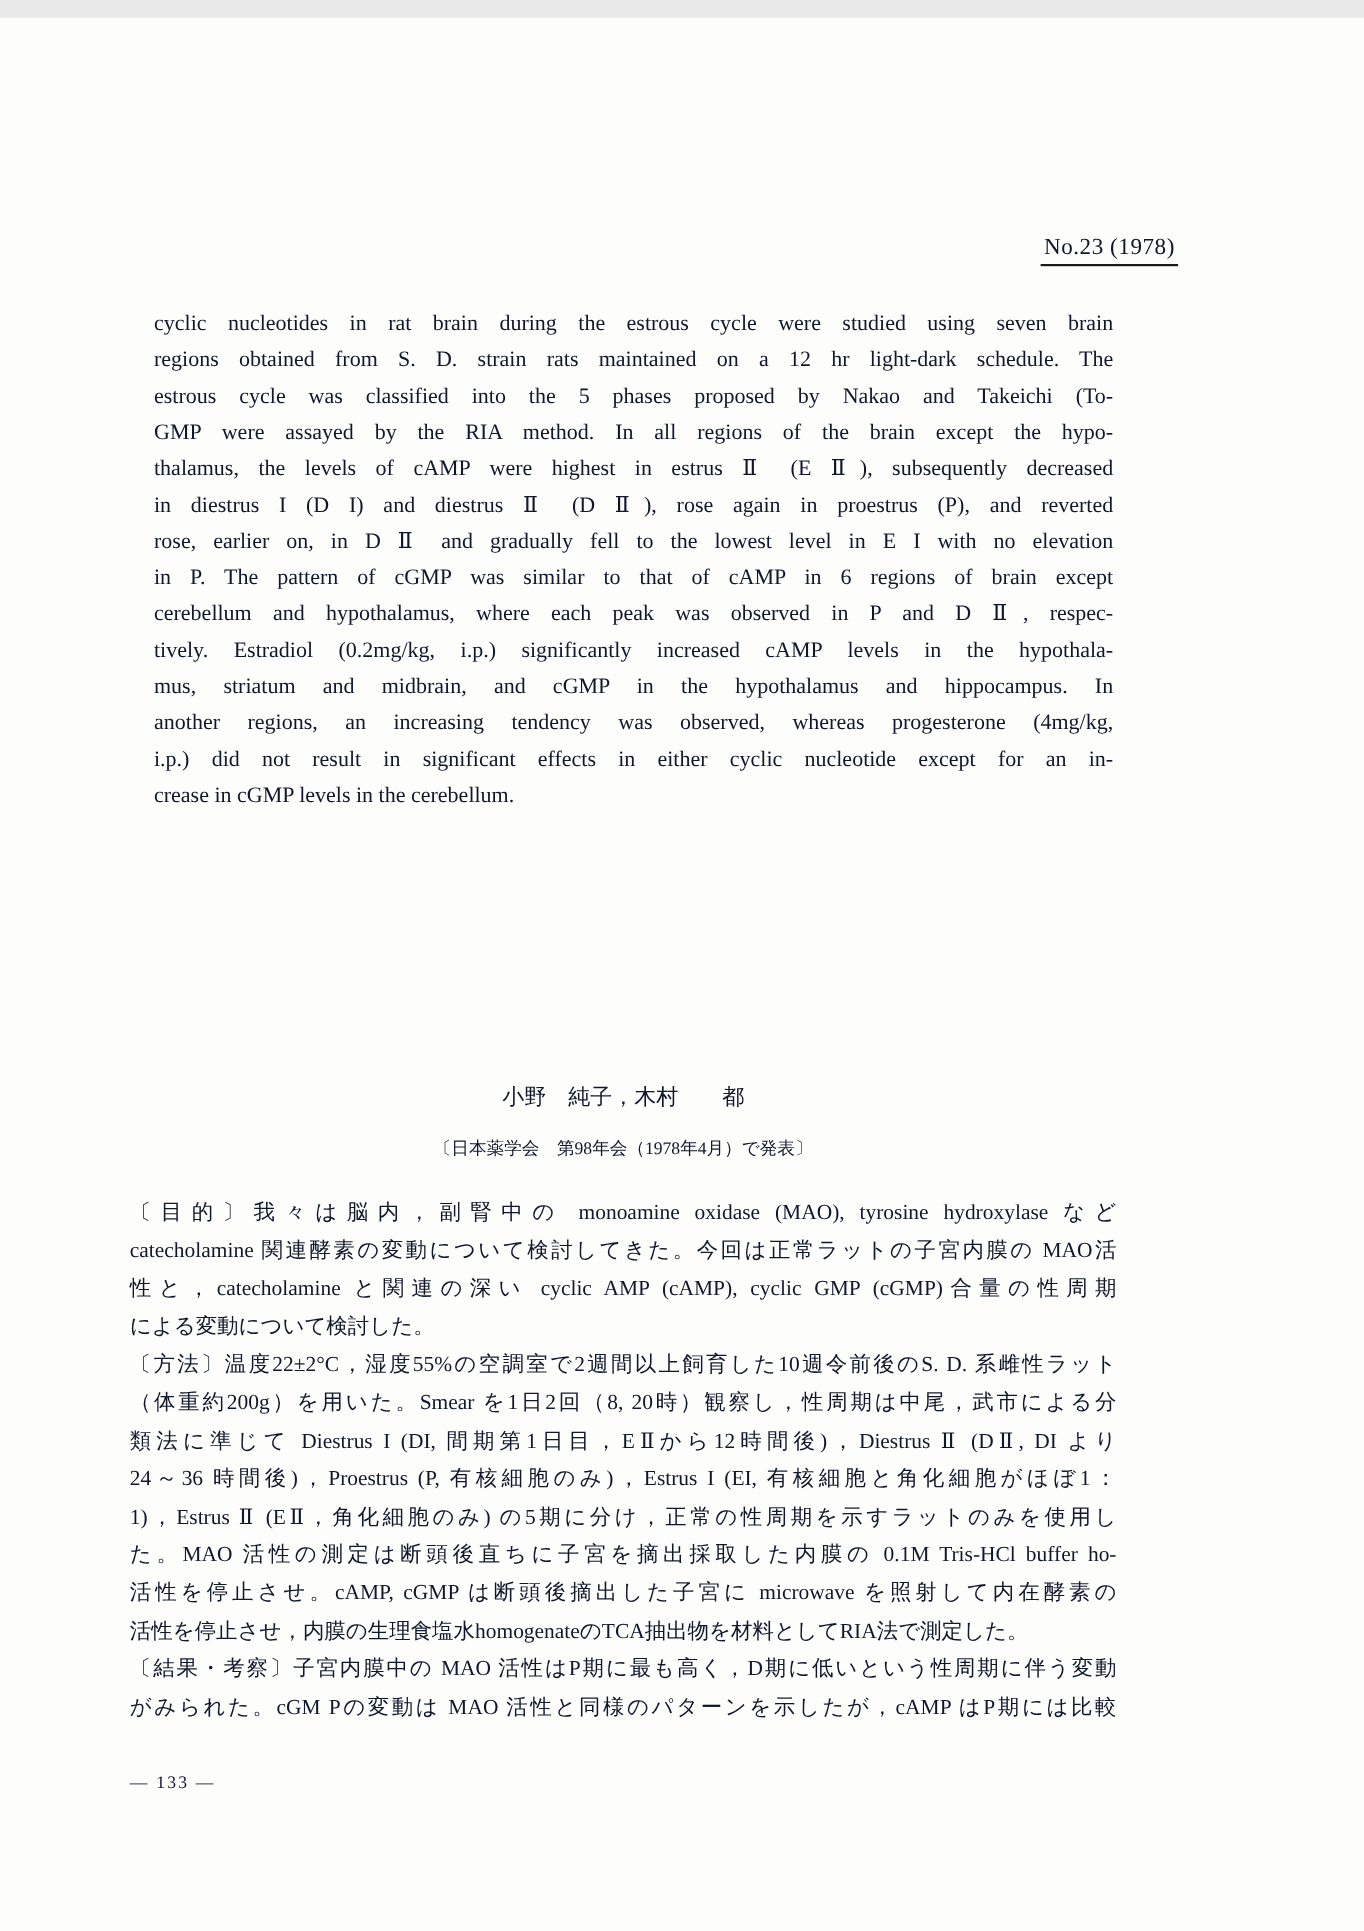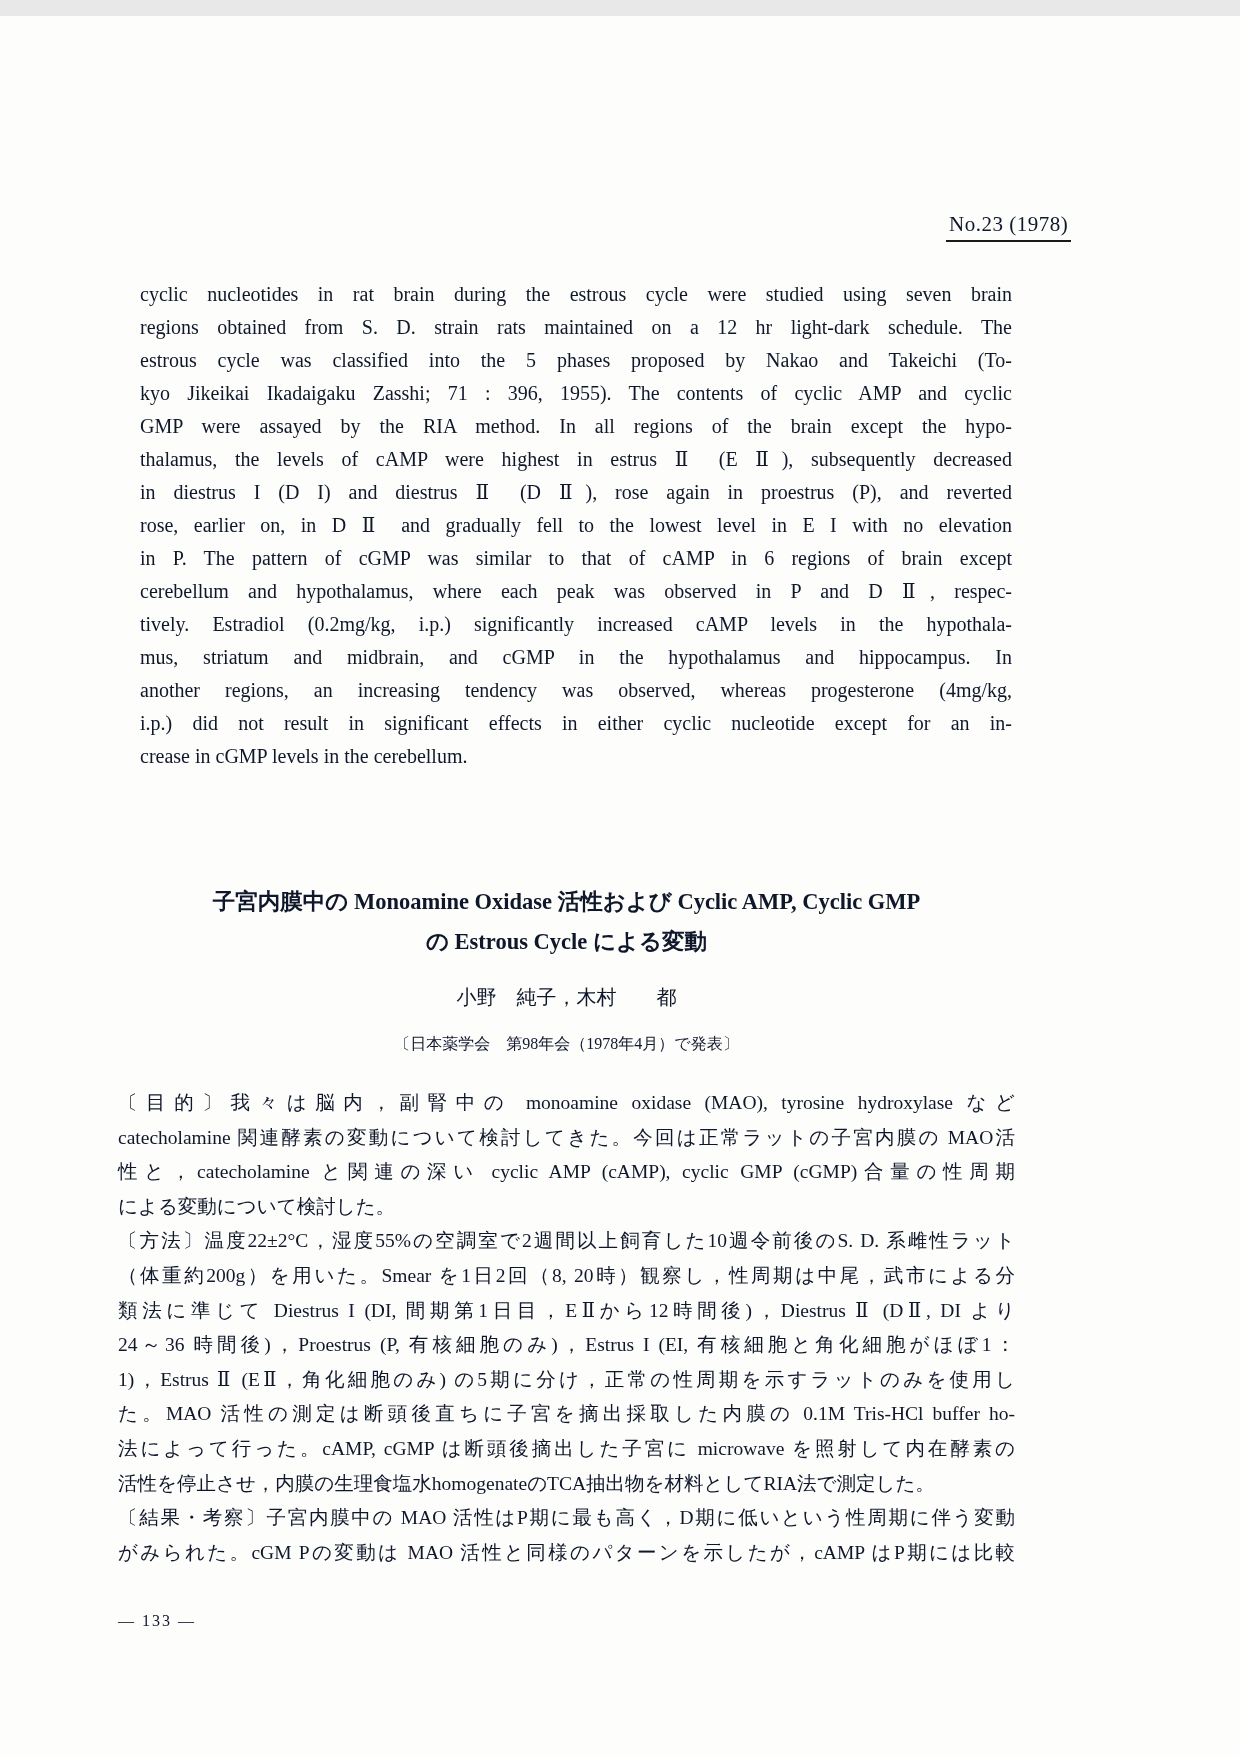--- a/index.html
+++ b/index.html
@@ -62,58 +62,53 @@
 <body>
 
 <div class="page">
 
   <div class="issue">No.23 (1978)</div>
 
   <div class="abstract para">
       <div class="line">cyclic nucleotides in rat brain during the estrous cycle were studied using seven brain</div>
       <div class="line">regions obtained from S. D. strain rats maintained on a 12 hr light-dark schedule. The</div>
       <div class="line">estrous cycle was classified into the 5 phases proposed by Nakao and Takeichi (To-</div>
-      <div class="line">kyo Jikeikai Ikadaigaku Zasshi; 71 : 396, 1955). The contents of cyclic AMP and cyclic</div>
       <div class="line">GMP were assayed by the RIA method. In all regions of the brain except the hypo-</div>
       <div class="line">thalamus, the levels of cAMP were highest in estrus Ⅱ (E Ⅱ), subsequently decreased</div>
       <div class="line">in diestrus I (D I) and diestrus Ⅱ (D Ⅱ), rose again in proestrus (P), and reverted</div>
       <div class="line">rose, earlier on, in D Ⅱ and gradually fell to the lowest level in E I with no elevation</div>
       <div class="line">in P. The pattern of cGMP was similar to that of cAMP in 6 regions of brain except</div>
       <div class="line">cerebellum and hypothalamus, where each peak was observed in P and D Ⅱ, respec-</div>
       <div class="line">tively. Estradiol (0.2mg/kg, i.p.) significantly increased cAMP levels in the hypothala-</div>
       <div class="line">mus, striatum and midbrain, and cGMP in the hypothalamus and hippocampus. In</div>
       <div class="line">another regions, an increasing tendency was observed, whereas progesterone (4mg/kg,</div>
       <div class="line">i.p.) did not result in significant effects in either cyclic nucleotide except for an in-</div>
       <div class="line last">crease in cGMP levels in the cerebellum.</div>
     </div>
 
-  <div class="title-block">
-    <div>子宮内膜中の Monoamine Oxidase 活性および Cyclic AMP, Cyclic GMP</div>
-    <div>の Estrous Cycle による変動</div>
-  </div>
 
   <div class="authors">小野　純子，木村　　都</div>
 
   <div class="presented">〔日本薬学会　第98年会（1978年4月）で発表〕</div>
 
   <div class="jp-body">
     <div class="para">
         <div class="line">〔目的〕我々は脳内，副腎中の monoamine oxidase (MAO), tyrosine hydroxylase など</div>
         <div class="line">catecholamine 関連酵素の変動について検討してきた。今回は正常ラットの子宮内膜の MAO活</div>
         <div class="line">性と，catecholamine と関連の深い cyclic AMP (cAMP), cyclic GMP (cGMP)合量の性周期</div>
         <div class="line last">による変動について検討した。</div>
       </div>
     <div class="para">
         <div class="line">〔方法〕温度22±2°C，湿度55%の空調室で2週間以上飼育した10週令前後のS. D. 系雌性ラット</div>
         <div class="line">（体重約200g）を用いた。Smear を1日2回（8, 20時）観察し，性周期は中尾，武市による分</div>
         <div class="line">類法に準じて Diestrus I (DI, 間期第1日目，EⅡから12時間後)，Diestrus Ⅱ (DⅡ, DI より</div>
         <div class="line">24～36 時間後)，Proestrus (P, 有核細胞のみ)，Estrus I (EI, 有核細胞と角化細胞がほぼ1：</div>
         <div class="line">1)，Estrus Ⅱ (EⅡ，角化細胞のみ) の5期に分け，正常の性周期を示すラットのみを使用し</div>
         <div class="line">た。MAO 活性の測定は断頭後直ちに子宮を摘出採取した内膜の 0.1M Tris-HCl buffer ho-</div>
-        <div class="line">法によって行った。cAMP, cGMP は断頭後摘出した子宮に microwave を照射して内在酵素の</div>
+        <div class="line">活性を停止させ。cAMP, cGMP は断頭後摘出した子宮に microwave を照射して内在酵素の</div>
         <div class="line last">活性を停止させ，内膜の生理食塩水homogenateのTCA抽出物を材料としてRIA法で測定した。</div>
       </div>
     <div class="para cont">
         <div class="line">〔結果・考察〕子宮内膜中の MAO 活性はP期に最も高く，D期に低いという性周期に伴う変動</div>
         <div class="line last">がみられた。cGM Pの変動は MAO 活性と同様のパターンを示したが，cAMP はP期には比較</div>
       </div>
   </div>
 
   <div class="page-number">— 133 —</div>
 

